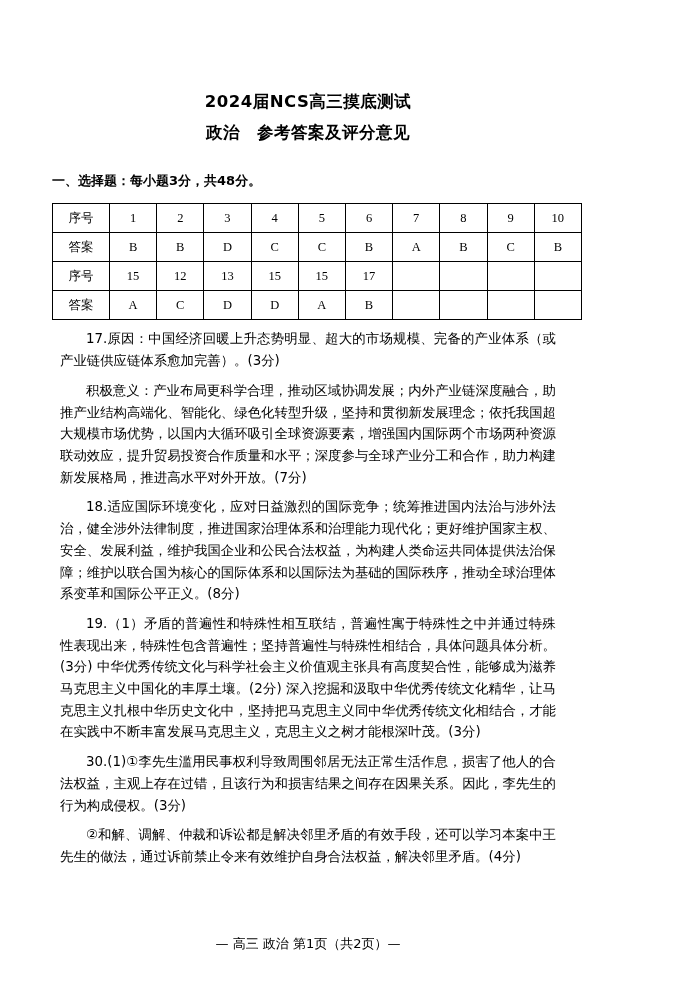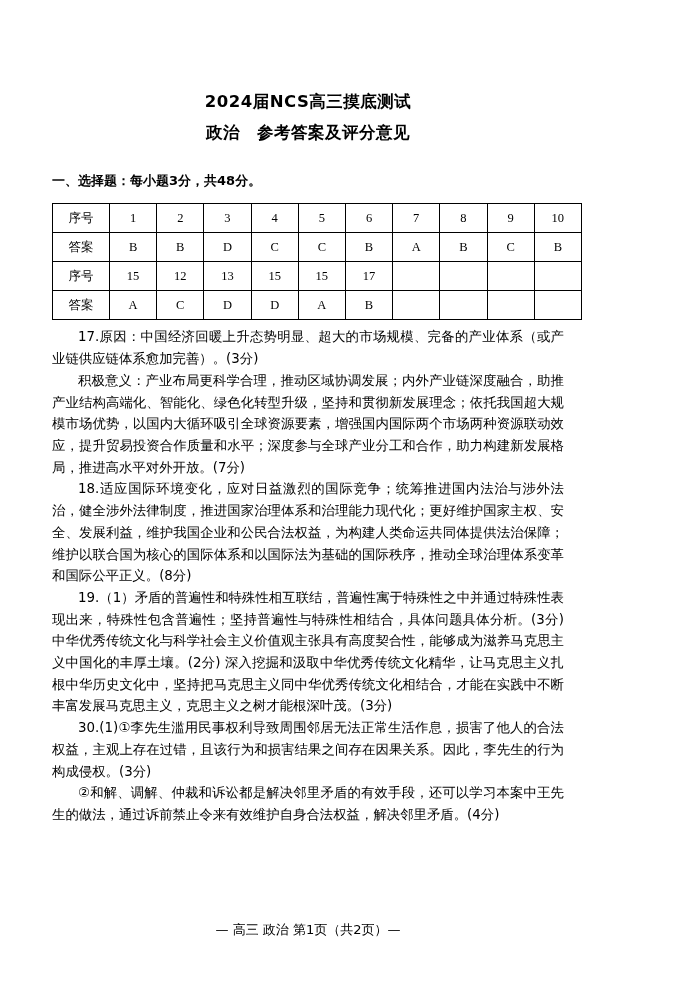--- a/index.html
+++ b/index.html
@@ -59,37 +59,37 @@
     font-family: "Liberation Serif", serif;
   }
   table.ans td.hdr {
     font-family: "DejaVu Sans", "Liberation Sans", sans-serif;
     font-size: 12.5px;
     width: 54px;
   }
   p.para {
     font-size: 13.4px;
     line-height: 1.62;
-    margin: 0;
+    margin: 8px;
     text-align: justify;
     text-justify: inter-ideograph;
     text-indent: 0;
     font-family: "DejaVu Sans", "Liberation Sans", sans-serif;
   }
   p.indent2 {
     text-indent: 26px;
   }
   .body-wrap {
     margin-top: 4px;
   }
   .footer {
     position: absolute;
     left: 0;
     right: 0;
-    bottom: 44px;
+    bottom: 30px;
     text-align: center;
     font-size: 13px;
   }
 </style>
 </head>
 <body>
 
 <div class="page">
 
   <div class="title-block">

